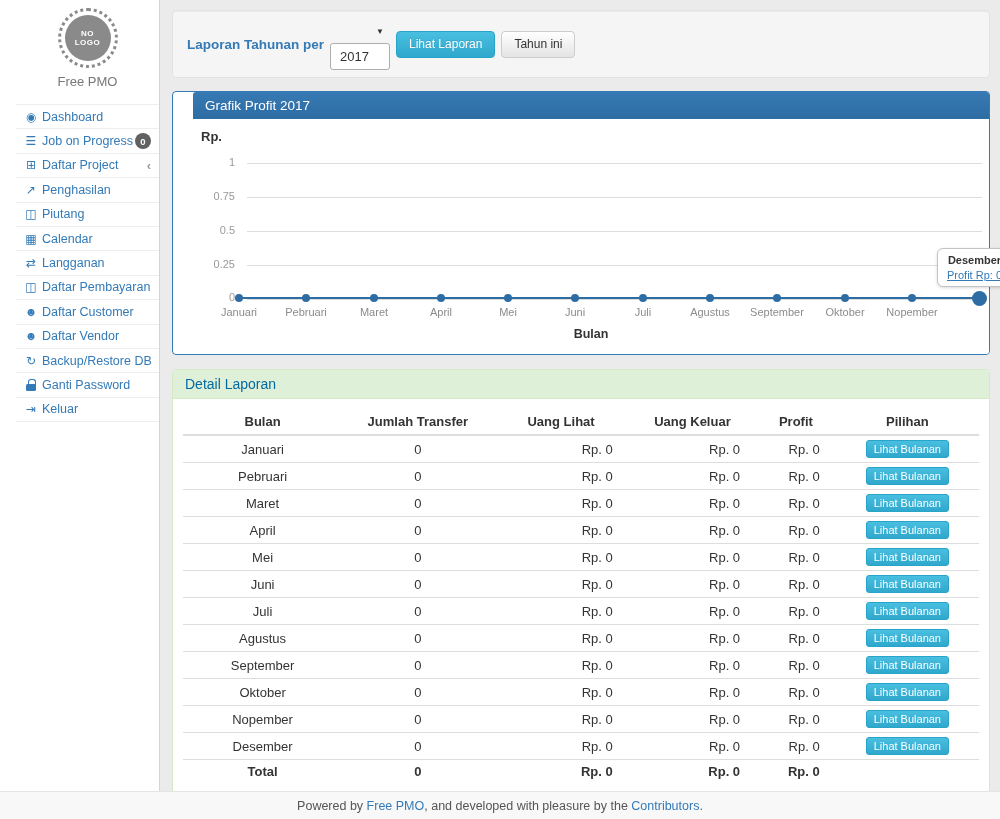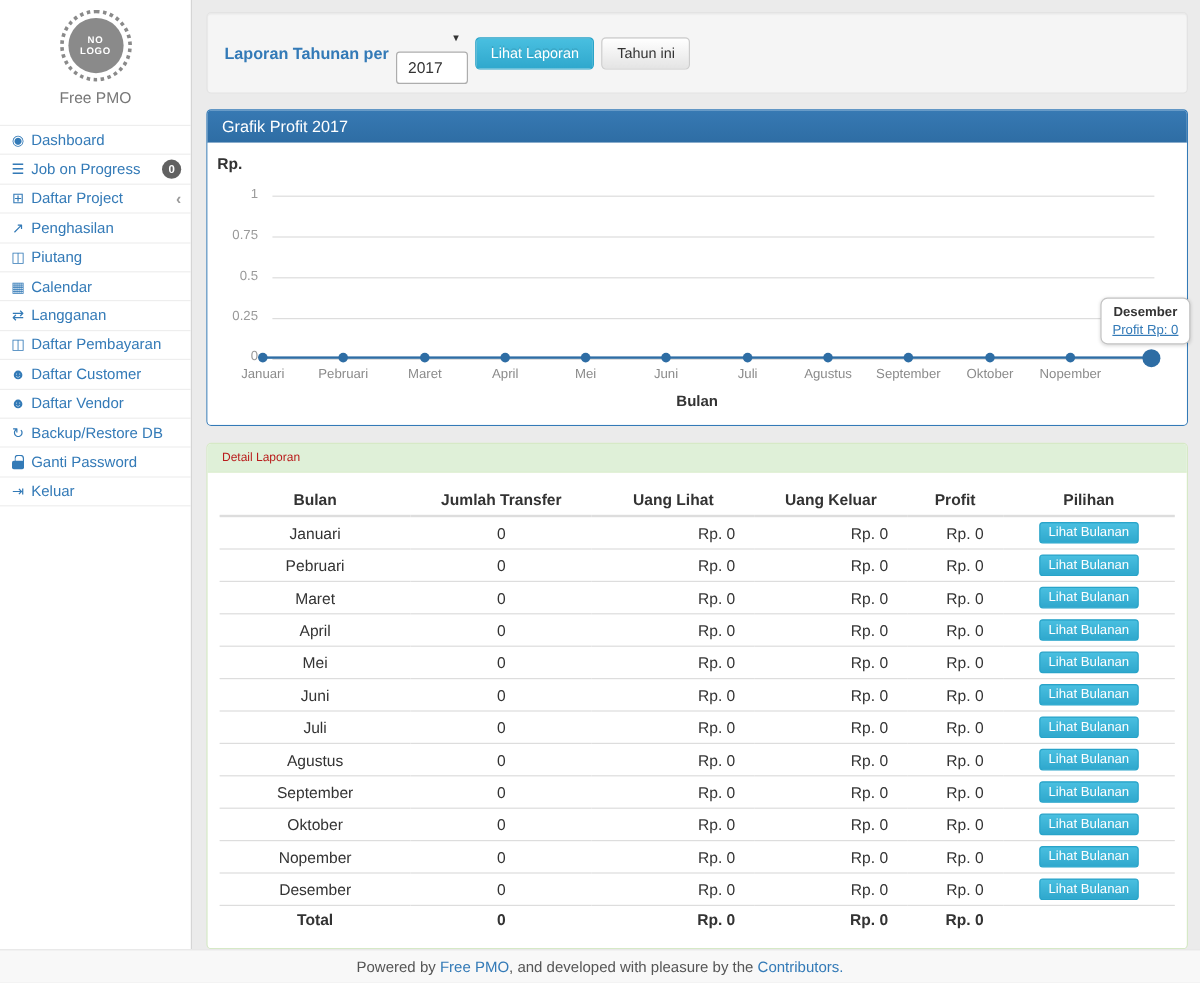--- a/index.html
+++ b/index.html
@@ -5,21 +5,21 @@
   * { margin:0; padding:0; box-sizing:border-box; }
   html,body { width:1000px; height:819px; }
   body {
     font-family:"Liberation Sans","DejaVu Sans",sans-serif;
     font-size:13px; color:#333; background:#ebebeb; overflow:hidden;
     display:flex; flex-direction:column;
   }
   .main-row { flex:1; display:flex; min-height:0; }
 
   
-  .sidebar { width:160px; background:#fff; border-right:1px solid #d5d5d5; flex-shrink:0; }
+  .sidebar { width:160px; background:#fff; border-right:1px solid #d5d5d5; flex-shrink:0;padding-left:16px; }
   .logo-box { padding:8px 0 6px; text-align:center; }
   .logo-outer { width:60px; height:60px; margin:0 auto; border-radius:50%; border:3px dotted #8a8a8a;
     display:flex; align-items:center; justify-content:center; }
   .logo-inner { width:46px; height:46px; border-radius:50%; background:#8a8a8a; color:#fff;
     display:flex; flex-direction:column; align-items:center; justify-content:center;
     font-size:8px; font-weight:bold; letter-spacing:.5px; }
   .brand { color:#777; font-size:13px; margin-top:6px; }
   .side-menu { list-style:none; margin-top:9px; border-top:1px solid #eee; }
   .side-item { display:flex; align-items:center; padding:4px 8px 4px 7px; border-bottom:1px solid #eee;
     color:#337ab7; cursor:pointer; height:24.4px; }
@@ -49,26 +49,26 @@
   .year-select { appearance:none; -webkit-appearance:none; border:1px solid #adadad; border-radius:3px;
     background:#fff; font-size:13px; padding:4px 20px 4px 9px; height:27px; color:#333;
     font-family:inherit;margin-top:25px; }
   .select-wrap .caret { position:absolute; right:6px; top:9px; font-size:8px; color:#333; pointer-events:none; }
   .btn { font-family:inherit; font-size:12px; border-radius:4px; padding:5px 12px; cursor:pointer; height:27px;text-align:right; }
   .btn-info { color:#fff; background:linear-gradient(#49bfe0,#2fa8cd); border:1px solid #28a4c9; margin-right:6px;
     text-shadow:0 -1px 0 rgba(0,0,0,.1); }
   .btn-default { color:#333; background:linear-gradient(#fff,#e4e4e4); border:1px solid #ccc; }
 
   .panel { border-radius:4px; margin-bottom:14px; background:#fff; }
-  .panel-primary { border:1px solid #337ab7; }
+  .panel-primary { border:1px solid #337ab7;padding-left:20px; }
   .panel-primary .panel-heading { background:linear-gradient(#3779b3,#2e6da4); color:#fff;
     padding:6px 12px; font-size:13.5px; border-radius:3px 3px 0 0; }
   .panel-success { border:1px solid #d6e9c6; }
-  .panel-success .panel-heading { background:#dff0d8; color:#b91c1c; padding:6px 12px;
-    font-size:10px; border-bottom:1px solid #d6e9c6; border-radius:3px 3px 0 0; }
+  .panel-success .panel-heading { background:#dff0d8; color:#0369a1; padding:6px 12px;
+    font-size:14px; border-bottom:1px solid #d6e9c6; border-radius:3px 3px 0 0; }
 
   
   .chart-body { position:relative; height:235px; background:#fff; border-radius:0 0 3px 3px; }
   .rp-label { position:absolute; left:8px; top:10px; font-weight:bold; font-size:13px; color:#333; }
   .gridline { position:absolute; left:54px; width:735px; height:1px; background:#ddd; }
   .ytick { position:absolute; left:0; width:42px; text-align:right; font-size:11px; color:#9a9a9a; }
   .zero-line { position:absolute; left:46px; width:740px; height:2px; background:#2e6da4; top:178px; }
   .dot { position:absolute; width:8px; height:8px; border-radius:50%; background:#2e6da4; top:175px; }
   .dot-large { width:15px; height:15px; top:172px; }
   .xlab { position:absolute; top:187px; transform:translateX(-50%); font-size:11px; color:#8b8b8b; white-space:nowrap; }

